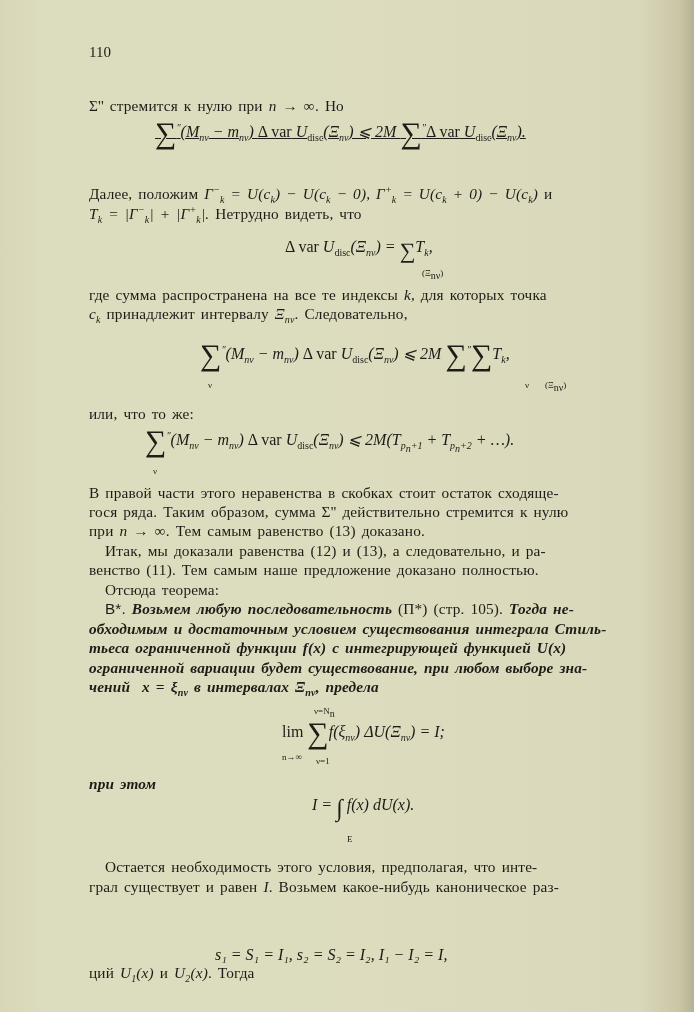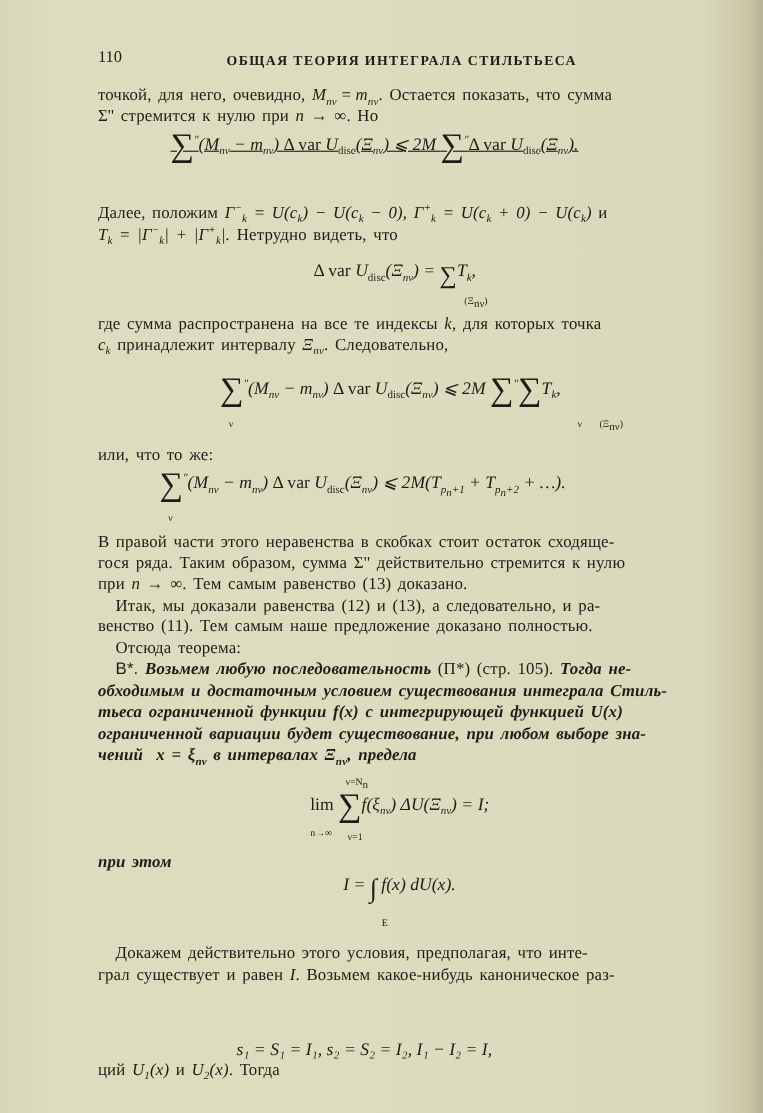--- a/index.html
+++ b/index.html
@@ -23,27 +23,21 @@
   .big { font-size: 30px; font-style: normal; line-height: 1; vertical-align: -6px; }
   sub, sup { font-size: 10px; }
   .under { position: absolute; font-size: 9px; font-style: normal; }
 </style>
 </head>
 <body>
 
 <div class="page">
 
   <div class="abs pagenum">110</div>
-  <div class="abs header">ОБЩАЯ ТЕОРИЯ ИНТЕГРАЛА СТИЛЬТЬЕСА</div>
 
-  <div class="abs line" style="top:78px;">
-    <span>точкой, для него, очевидно,</span>
-    <span class="it">M<sub>nν</sub> = m<sub>nν</sub></span>.
-    <span>Остается показать, что сумма</span>
-  </div>
   <div class="abs line" style="top:97px;">
     <span>Σ''</span>
     <span>стремится к нулю при</span>
     <span class="it">n</span> → ∞.
     <span>Но</span>
   </div>
 
   <div class="abs formula" style="left:155px; top:118px;text-decoration:underline;">
     <span class="big">∑</span><sup>″</sup>(M<sub>nν</sub> − m<sub>nν</sub>) <span class="rm">Δ var</span> U<sub class="rm">disc</sub>(Ξ<sub>nν</sub>) ⩽ 2M <span class="big">∑</span><sup>″</sup><span class="rm">Δ var</span> U<sub class="rm">disc</sub>(Ξ<sub>nν</sub>).
   </div>
@@ -125,21 +119,21 @@
     <span class="under" style="left:34px; top:38px;">ν=1</span>
   </div>
 
   <div class="abs line bi" style="top:775px;">при этом</div>
 
   <div class="abs formula" style="left:312px; top:796px;">
     I = <span class="big" style="font-size:24px;">∫</span> f(x) dU(x).
     <span class="under" style="left:35px; top:38px;">E</span>
   </div>
 
-  <div class="abs line indent" style="top:858px;">Докажем действительно этого условия, предполагая, что инте-</div>
+  <div class="abs line indent" style="top:858px;">Остается необходимость этого условия, предполагая, что инте-</div>
   <div class="abs line" style="top:878px;">
     <span>грал существует и равен</span>
     <span class="it">I</span><span>. Возьмем какое-нибудь каноническое раз-</span>
   </div>
   <div class="abs line" style="top:917px;margin-top:47px;">
     <span>ций</span>
     <span class="it">U<sub>1</sub>(x)</span>
     <span>и</span>
     <span class="it">U<sub>2</sub>(x)</span><span>. Тогда</span>
   </div>

